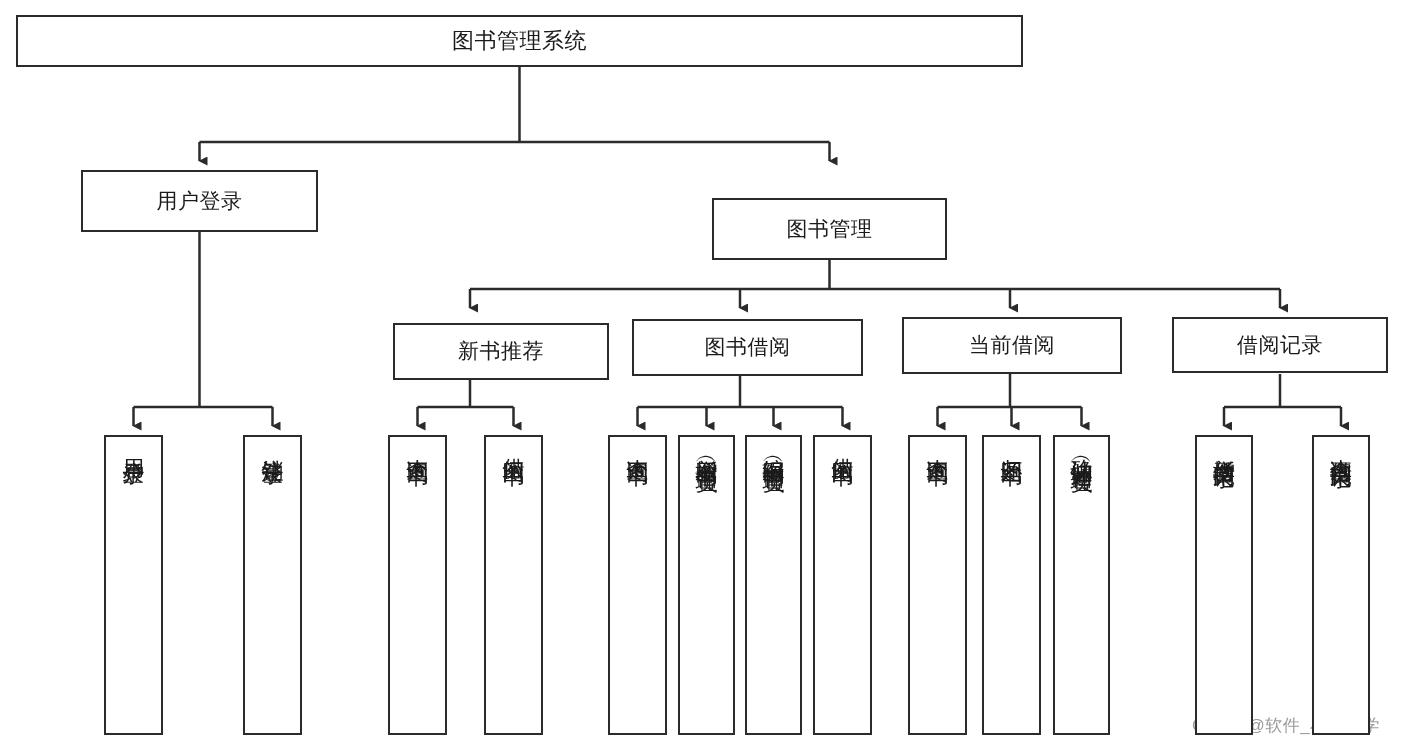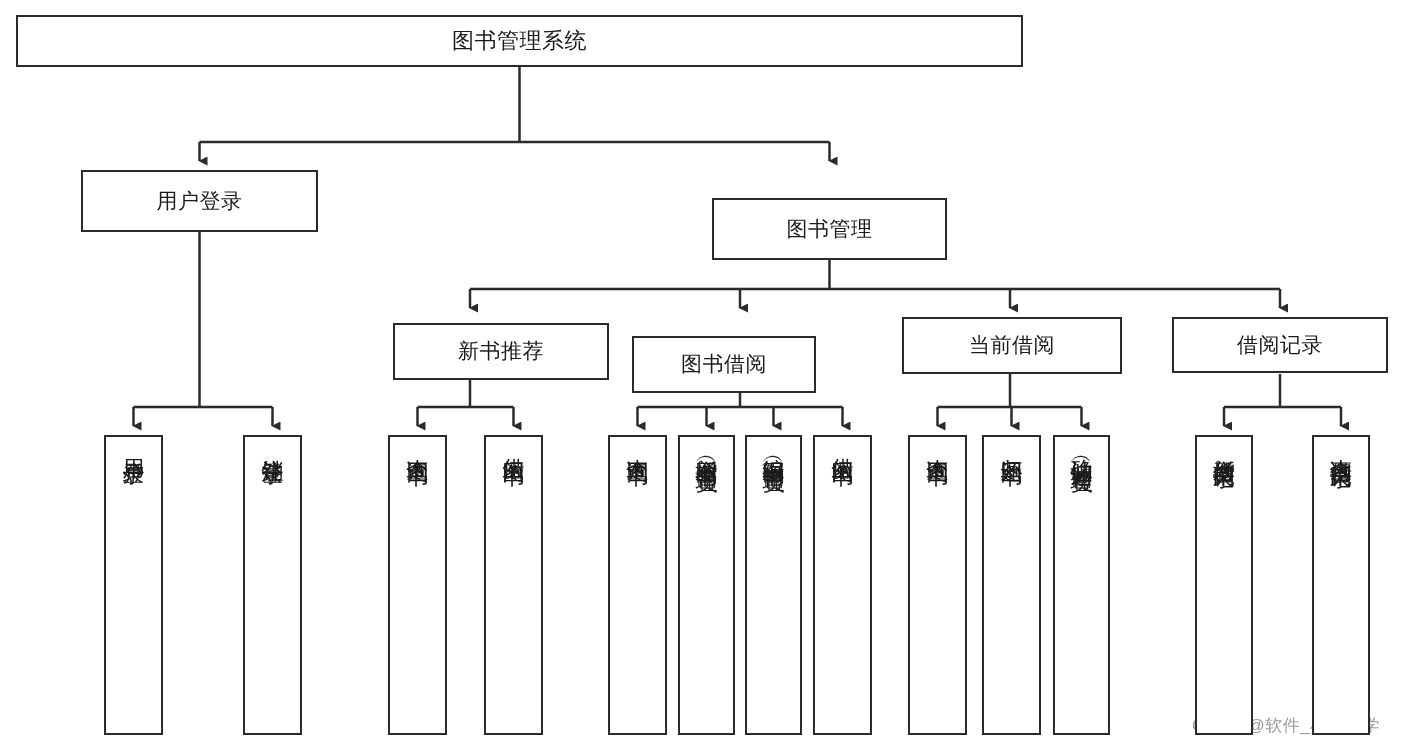--- a/index.html
+++ b/index.html
@@ -127,21 +127,21 @@
     </div>
     <div class="node horizontal level2" style="left: 81px; top: 170px; width: 237px; height: 62px;">
       <span class="node-label">用户登录</span>
     </div>
     <div class="node horizontal level2" style="left: 712px; top: 170px; width: 235px; height: 62px; margin-top: 28px;">
       <span class="node-label">图书管理</span>
     </div>
     <div class="node horizontal level3" style="left: 362px; top: 323px; width: 216px; height: 57px; margin-left: 31px;">
       <span class="node-label">新书推荐</span>
     </div>
-    <div class="node horizontal level3" style="left: 632px; top: 336px; width: 184px; height: 57px;">
+    <div class="node horizontal level3" style="left: 632px; top: 319px; width: 231px; height: 57px;">
       <span class="node-label">图书借阅</span>
     </div>
     <div class="node horizontal level3" style="left: 902px; top: 317px; width: 220px; height: 57px;">
       <span class="node-label">当前借阅</span>
     </div>
     <div class="node horizontal level3" style="left: 1172px; top: 317px; width: 216px; height: 56px;">
       <span class="node-label">借阅记录</span>
     </div>
     <div class="node vertical leaf" style="left: 104px; top: 435px; width: 59px; height: 300px;">
       <span class="node-label">用户登录</span>

